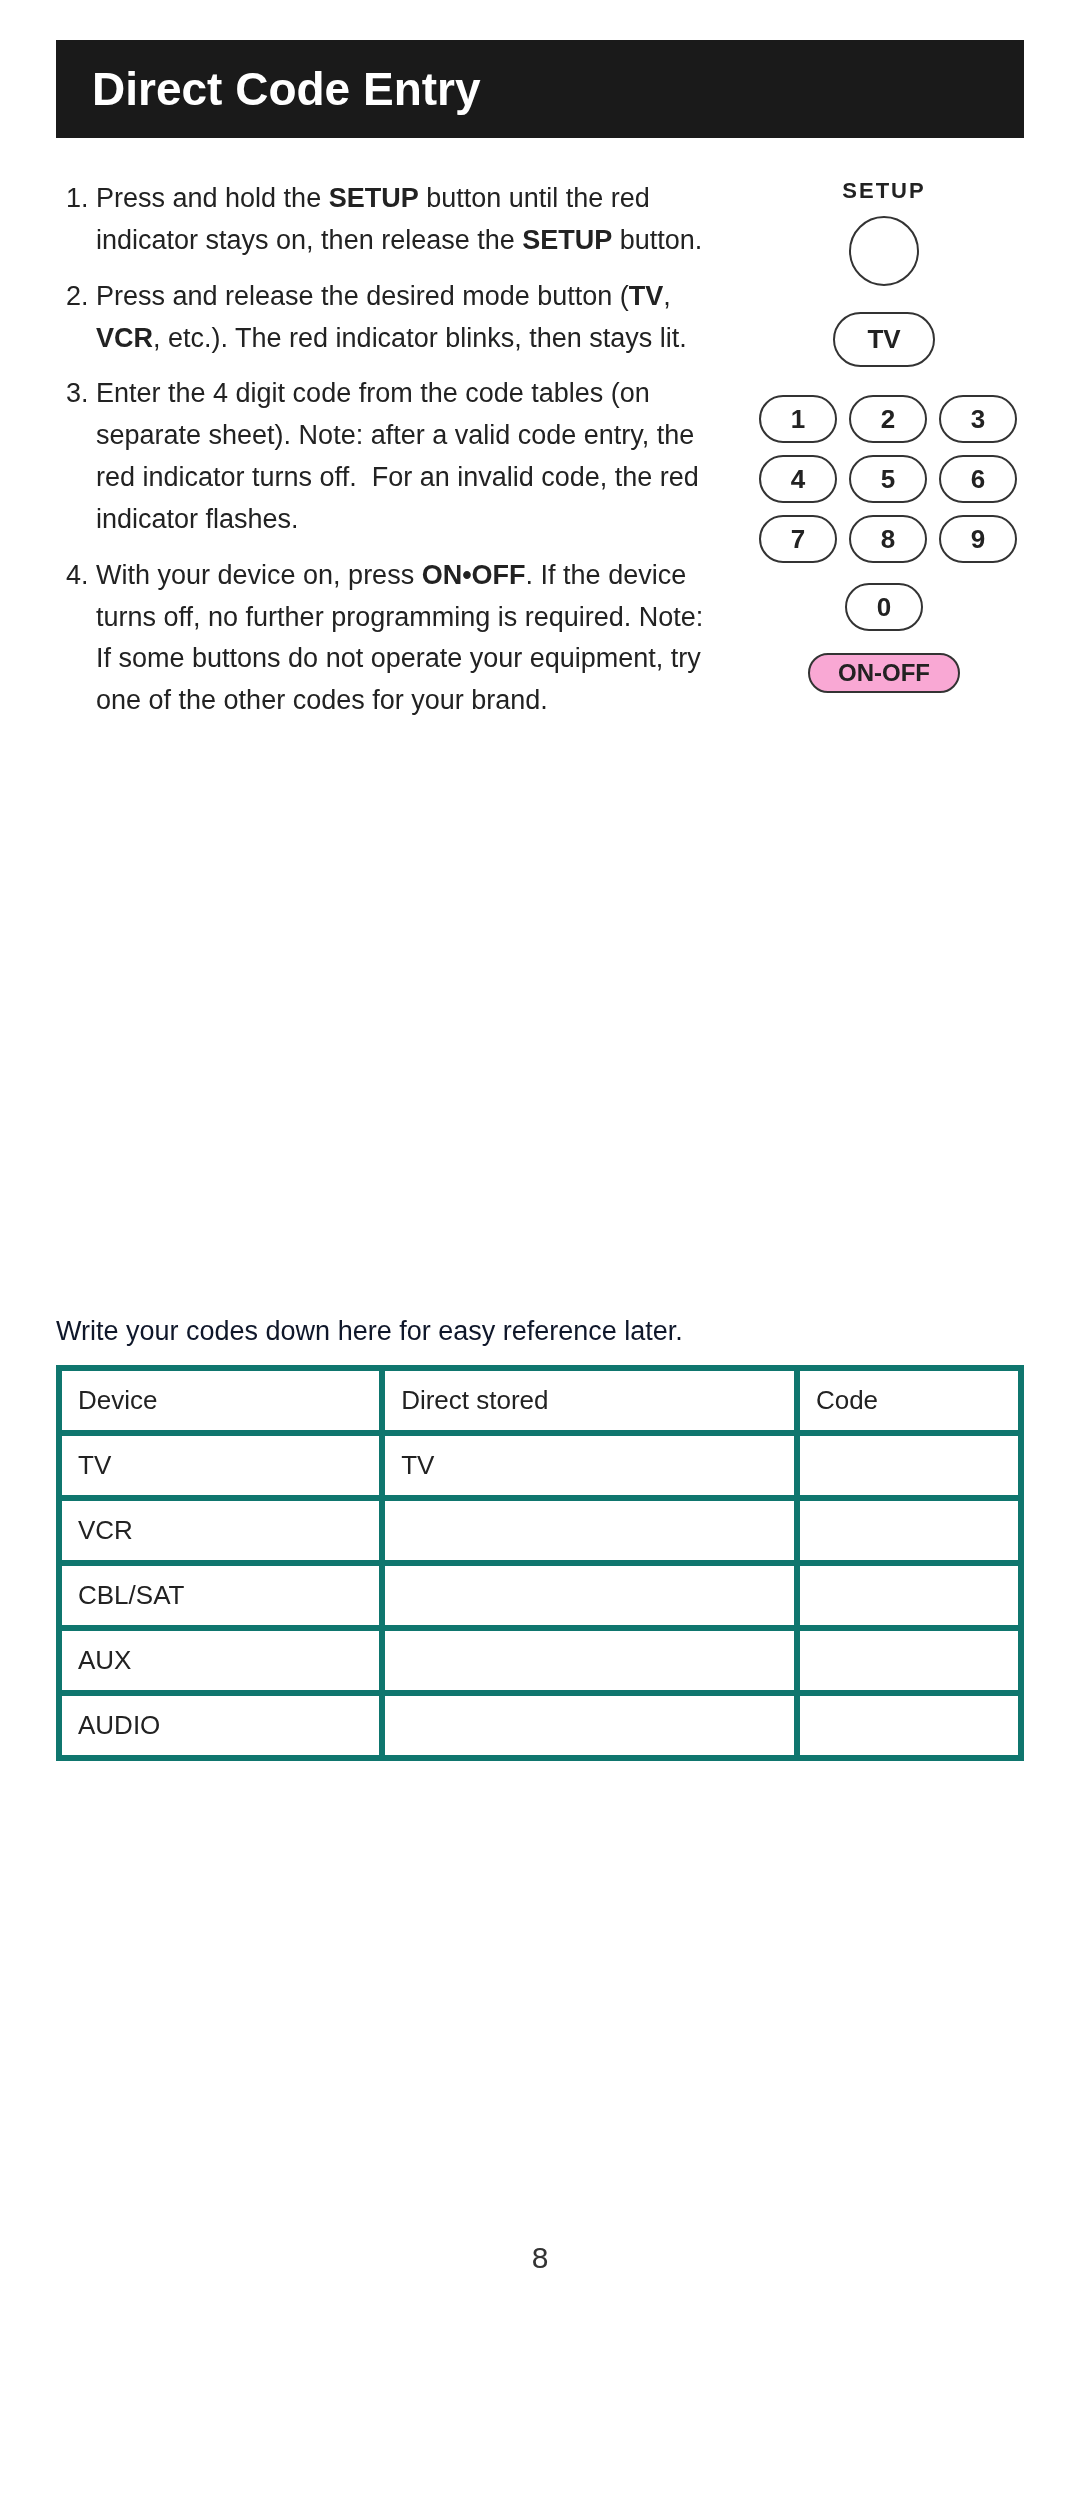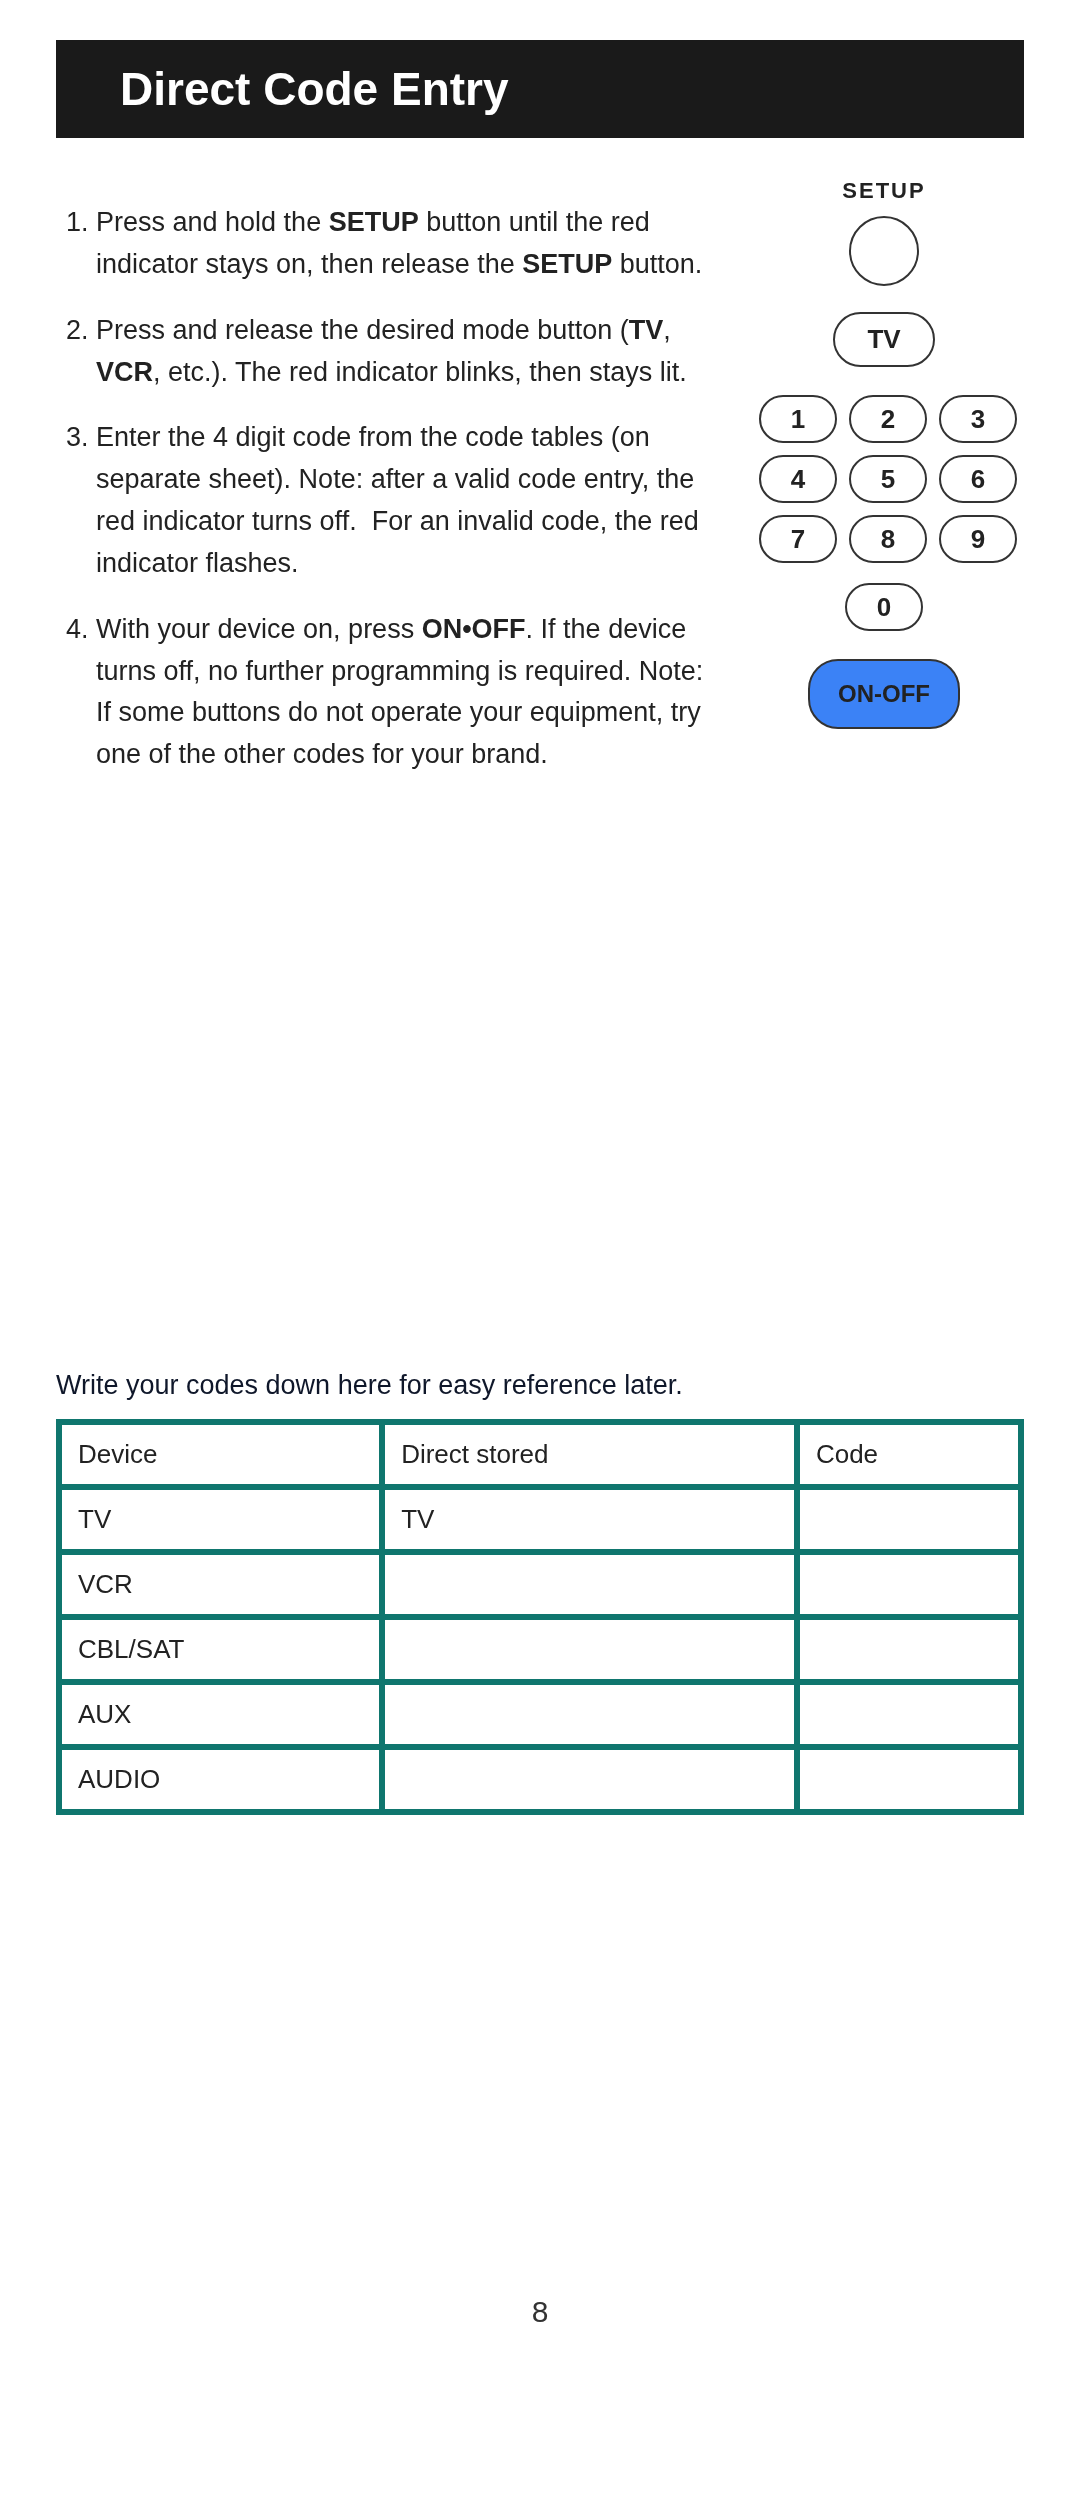--- a/index.html
+++ b/index.html
@@ -22,21 +22,20 @@
     .header-bar {
       background: #1a1a1a;
       color: #fff;
       padding: 22px 36px;
       margin-bottom: 40px;
     }
     .header-bar h1 {
       font-size: 46px;
       font-weight: bold;
       color: #fff;
-      margin-left: 28px;
     }
 
     
     .content-area {
       display: flex;
       flex-direction: row;
       align-items: flex-start;
       gap: 0;
       margin-bottom: 60px;
     }
@@ -48,21 +47,20 @@
 
     .instructions ol {
       list-style: decimal;
       padding-left: 40px;
       font-size: 27px;
       line-height: 1.55;
     }
 
     .instructions ol li {
       margin-bottom: 14px;
-      margin-top: 24px;
     }
 
     .bold { font-weight: bold; }
 
     
     .remote-diagram {
       width: 280px;
       display: flex;
       flex-direction: column;
       align-items: center;
@@ -128,26 +126,26 @@
     .zero-row {
       display: flex;
       justify-content: center;
       width: 250px;
       margin-bottom: 12px;
     }
 
     .on-off-btn {
       border: 2px solid #333;
       border-radius: 30px;
-      padding: 19px 28px;
+      padding: 4px 28px;
       font-size: 24px;
       font-weight: bold;
-      background: #3b82f6;
-      text-align: center;
-      margin-top: 6px;
+      background: #f9a8d4;
+      text-align: center;
+      margin-top: 0;
     }
 
     
     .reference-section {
       margin-top: 60px;
     }
 
     .reference-note {
       font-size: 27px;
       margin-bottom: 18px;

